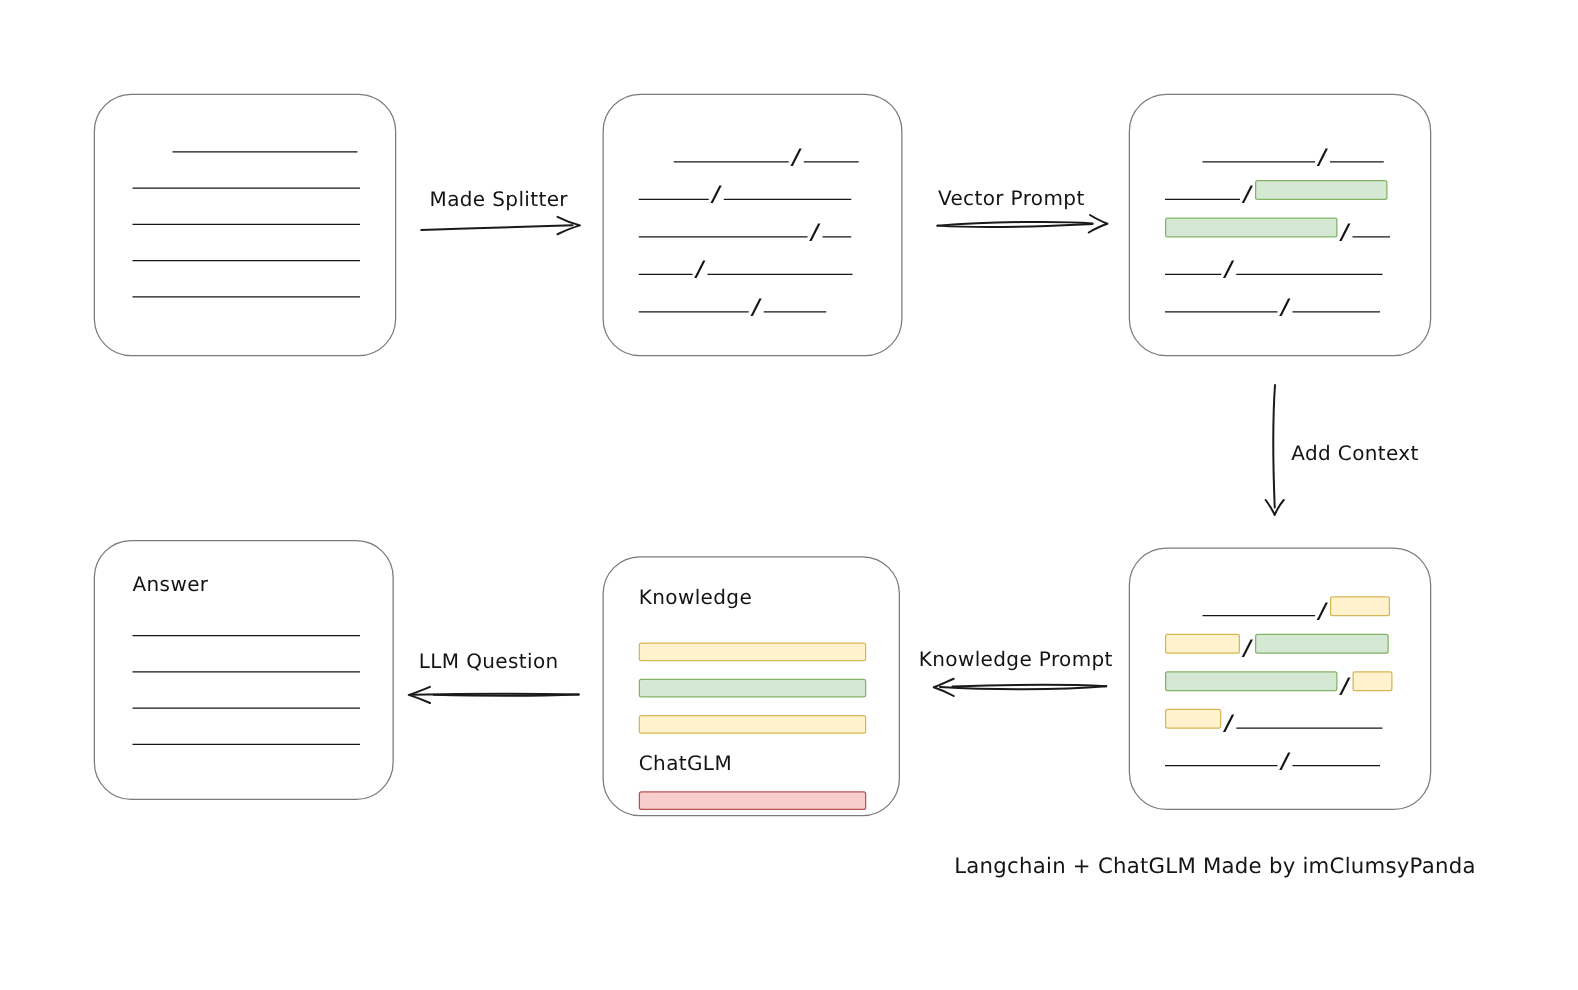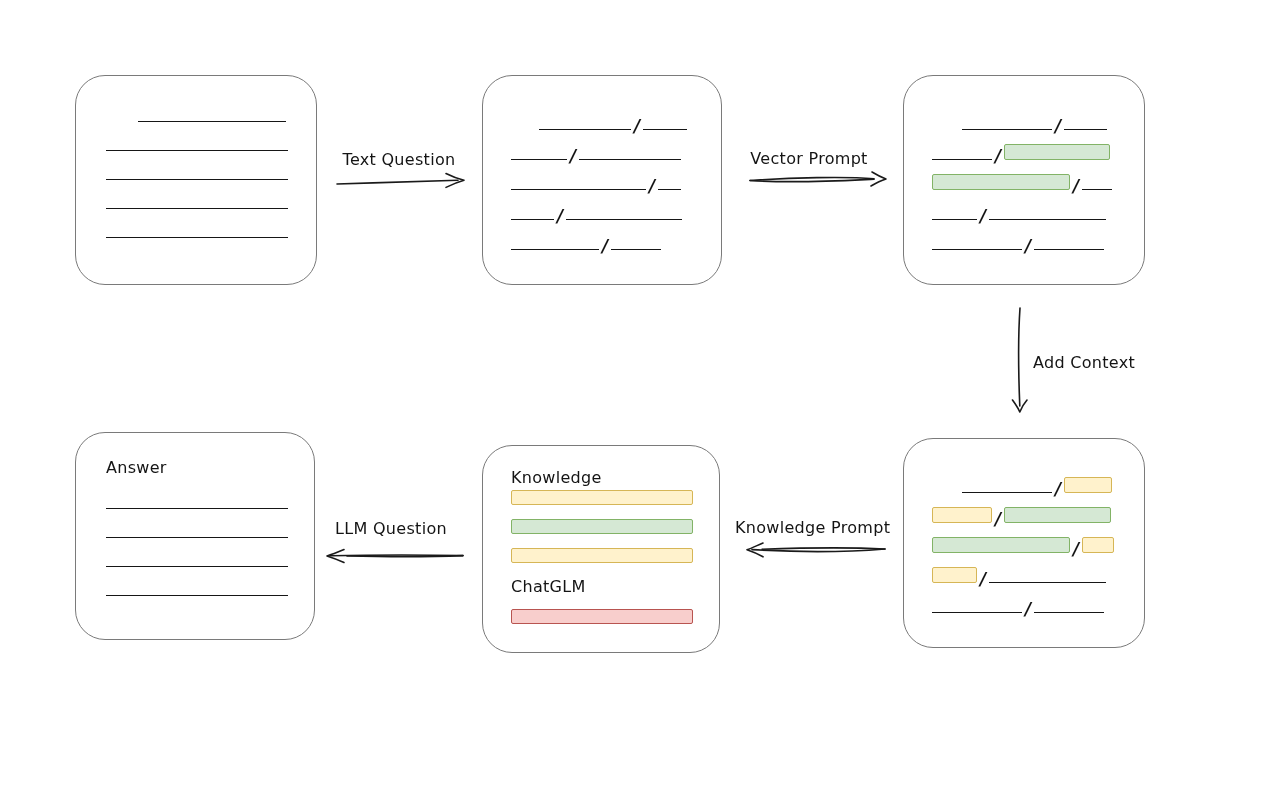--- a/index.html
+++ b/index.html
@@ -137,21 +137,21 @@
         <div class="chunk-row">
           <div class="seg-line" style="width: 90px;"></div>
           <span class="slash">/</span>
           <div class="seg-line" style="width: 70px;"></div>
         </div>
       </div>
   </div>
 
   <div class="node" style="left:482px;top:445px;width:238px;height:208px">
     <div style="padding:22px 0 0 28px;box-sizing:border-box">
-      <div class="heading" style="margin-bottom:3px">Knowledge</div>
+      <div class="heading" style="margin-bottom:27px">Knowledge</div>
       <div>
           <div class="bar yellow"></div>
           <div class="bar green"></div>
           <div class="bar yellow"></div>
         </div>
       <div class="heading" style="margin:0 0 13px">ChatGLM</div>
       <div>
           <div class="bar red"></div>
         </div>
     </div>
@@ -162,21 +162,21 @@
       <div class="heading">Answer</div>
       <div class="doc-lines" style="padding-top:31px">
           <div class="doc-line" style="width: 182px;"></div>
           <div class="doc-line" style="width: 182px;"></div>
           <div class="doc-line" style="width: 182px;"></div>
           <div class="doc-line" style="width: 182px;"></div>
         </div>
     </div>
   </div>
 
-  <div class="arrow-label centered" style="left:333px;top:150px;width:132px">Text Question</div>
+  <div class="arrow-label centered" style="left:333px;top:150px;width:132px">Made Splitter</div>
   <svg class="arrow-svg" style="left:334px;top:169px" width="136" height="24" viewBox="0 0 136 24">
     <path d="M3,15 C 45,13.8 95,11.8 124,11.2"></path>
     <path d="M112,4.5 C 118,7.5 124,9.8 130,11.3 C 124,13 118,15.5 112,18.4"></path>
   </svg>
 
   <div class="arrow-label centered" style="left:744px;top:149px;width:130px">Vector Prompt</div>
   <svg class="arrow-svg" style="left:746px;top:167px" width="144" height="26" viewBox="0 0 144 26">
     <path d="M4,13.5 C 45,10.5 100,9.5 128,11.7"></path>
     <path d="M4,13.5 C 50,16.5 100,13.5 128,12.2"></path>
     <path d="M126,5 C 131,8 136,10.5 140,12 C 135,13.5 130,16 125,19"></path>
@@ -195,14 +195,15 @@
     <path d="M25,6 C 19,8.5 14,11 9,12.8 C 14,14.5 20,17 25,19.8"></path>
   </svg>
 
   <div class="arrow-label centered" style="left:322px;top:519px;width:138px">LLM Question</div>
   <svg class="arrow-svg" style="left:317px;top:544px" width="148" height="24" viewBox="0 0 148 24">
     <path d="M146,11.6 C 100,10.6 55,10.8 13,11.8"></path>
     <path d="M146,11.6 C 100,13.4 60,12.6 30,11.9"></path>
     <path d="M27,5.5 C 21,8 15,10.4 10,11.9 C 15,13.5 21,15.8 27,18.4"></path>
   </svg>
 
+  <div class="caption" style="left:762px;top:683px;width:420px">Langchain + ChatGLM Made by imClumsyPanda</div>
 
 </div>
 
 </body></html>

